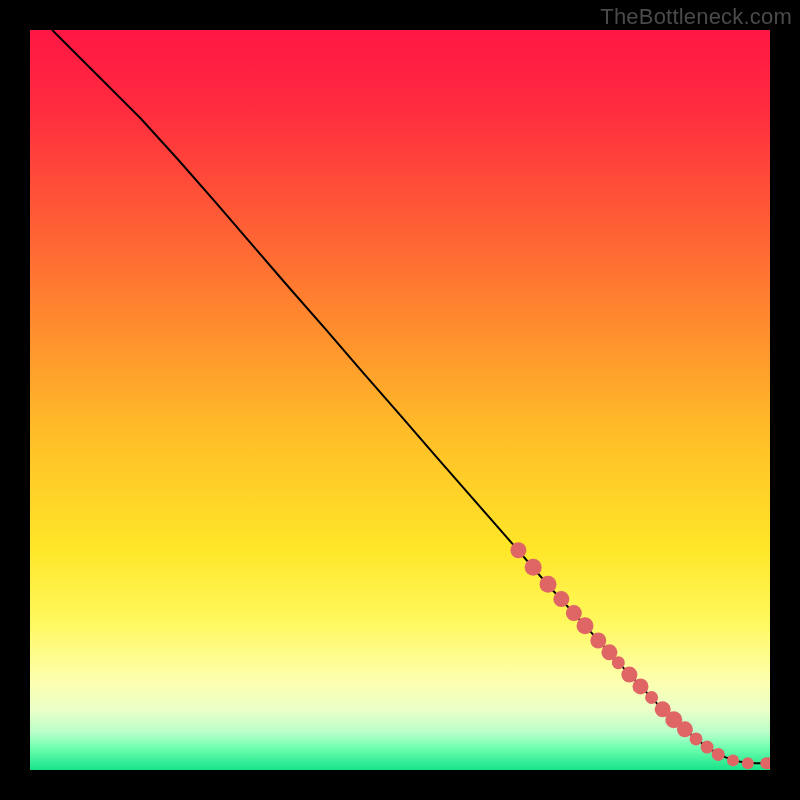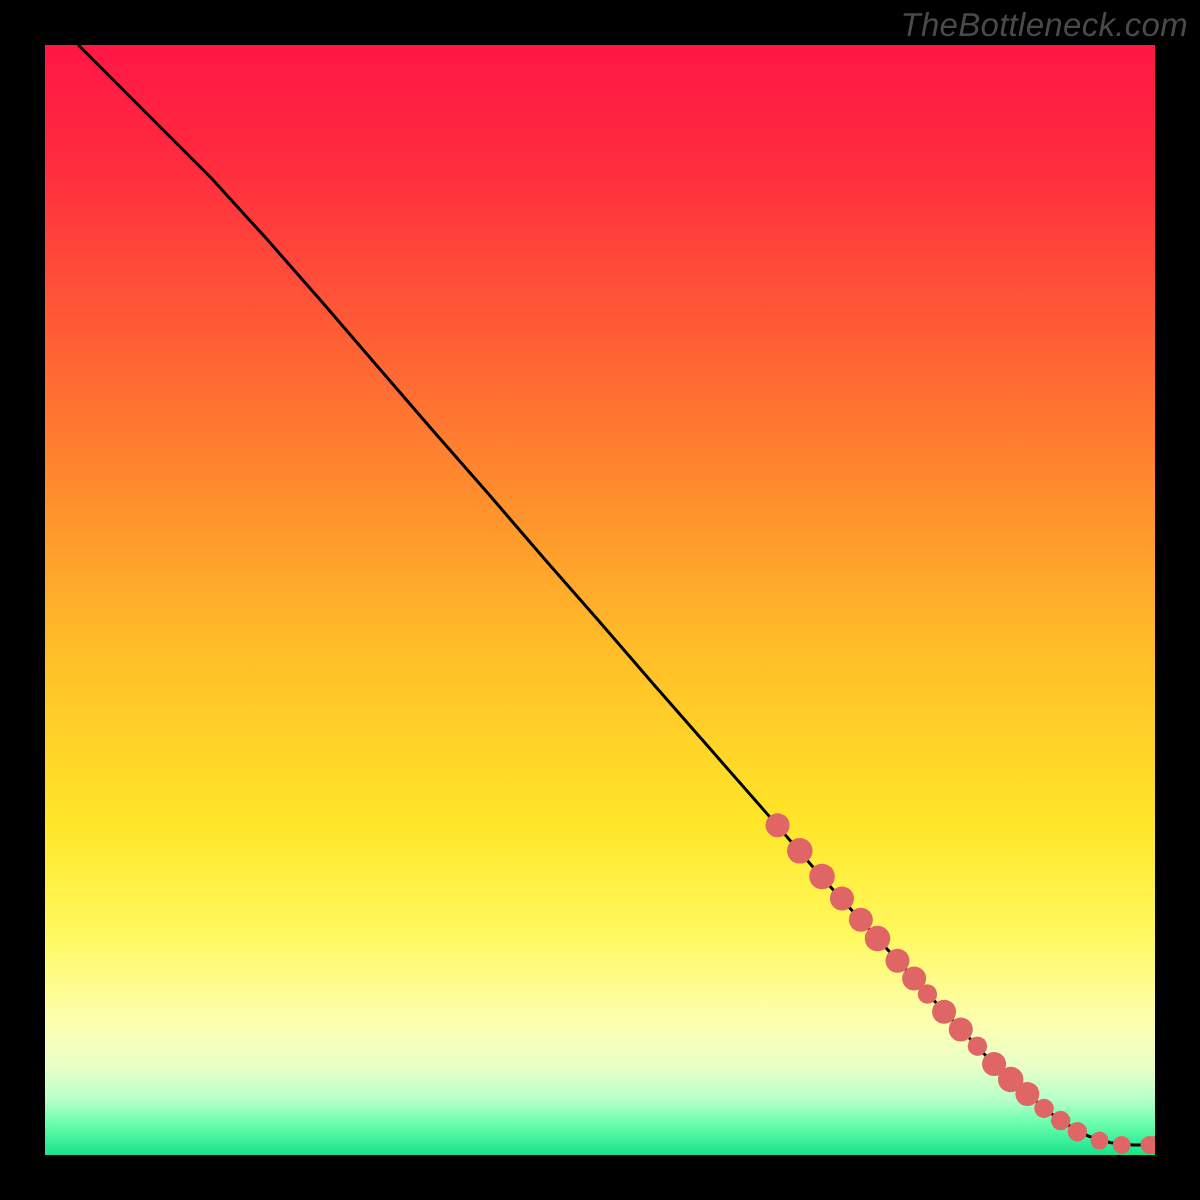--- a/index.html
+++ b/index.html
@@ -9,21 +9,20 @@
     height: 800px;
     overflow: hidden;
     background: #000;
     font-family: Arial, Helvetica, sans-serif;
   }
   .frame {
     position: relative;
     width: 800px;
     height: 800px;
     background: #000;
-    font-style: italic;
   }
   .watermark {
     position: absolute;
     top: 4px;
     right: 8px;
     color: #4a4a4a;
     font-size: 22px;
     font-weight: 500;
     letter-spacing: 0.2px;
     z-index: 10;

